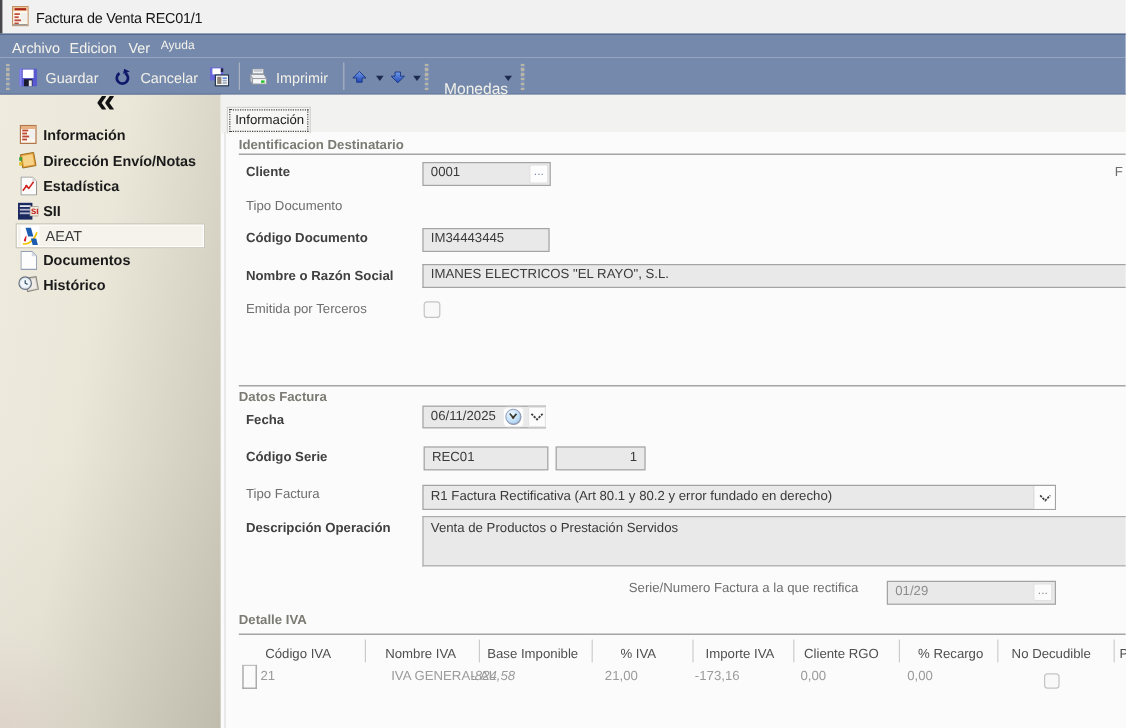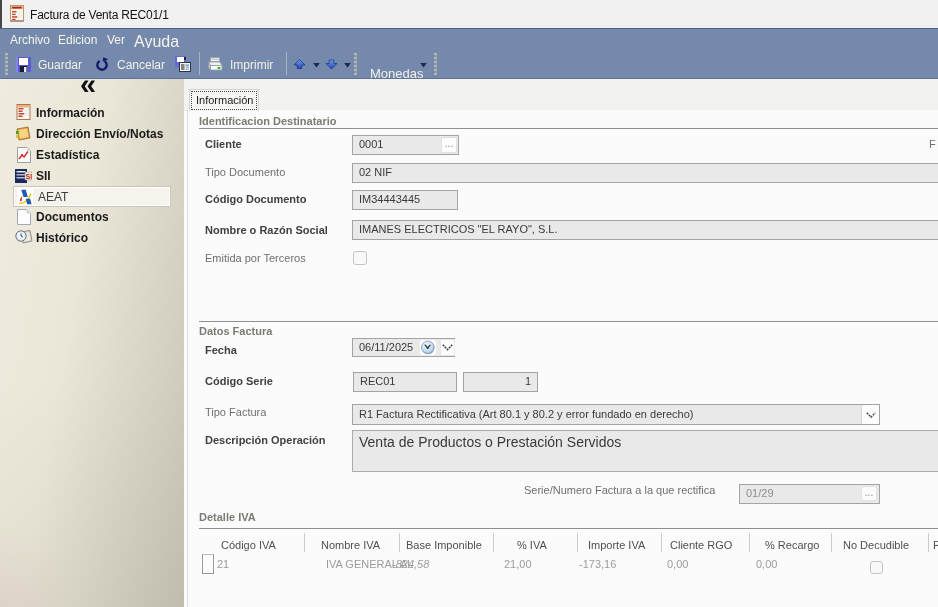--- a/index.html
+++ b/index.html
@@ -28,21 +28,21 @@
   <rect x="2" y="13.8" width="3.6" height="1.4" fill="#bc4a38"></rect>
   <rect x="7.5" y="6" width="5" height="7" fill="#f2f0ec"></rect>
   <rect x="1" y="15" width="12" height="1.2" fill="#9a9a98"></rect>
 </svg>
 <div class="abs" style="left:30px;top:8px;font-size:12px;letter-spacing:-0.2px;color:#141414;">Factura de Venta REC01/1</div>
 
 <div class="abs" style="left:0;top:28px;width:938px;height:20px;background:#7589ac;border-top:1.5px solid #4e6187;"></div>
 <div class="abs" style="left:10px;top:33px;font-size:12px;color:#f5f4ec;">Archivo</div>
     <div class="abs" style="left:58px;top:33px;font-size:12px;color:#f5f4ec;">Edicion</div>
     <div class="abs" style="left:107px;top:33px;font-size:12px;color:#f5f4ec;">Ver</div>
-    <div class="abs" style="left:134px;top:33px;font-size:16px;color:#f5f4ec;">Ayuda</div>
+    <div class="abs" style="left:134px;top:33px;font-size:10px;color:#f5f4ec;">Ayuda</div>
 
 <div class="abs" style="left:0;top:48px;width:938px;height:31px;background:#7589ac;border-bottom:1px solid #5e7296;"></div>
 
 <div class="abs" style="left:5px;top:53px;width:3px;height:22px;background:repeating-linear-gradient(to bottom,rgba(196,189,166,0.85) 0,rgba(196,189,166,0.85) 2px,rgba(255,255,255,0.1) 2px,rgba(255,255,255,0.1) 4px);"></div>
 
 <svg class="abs" style="left:16px;top:57px;" width="15" height="15" viewBox="0 0 15 15">
   <rect x="0" y="0" width="15" height="15" rx="1" fill="#5a5ad0"></rect>
   <rect x="0" y="0" width="2" height="15" fill="#8585ea"></rect>
   <rect x="3" y="1" width="9" height="7" fill="#ffffff"></rect>
   <rect x="4" y="9" width="7" height="6" fill="#1a1a2e"></rect>
@@ -184,21 +184,20 @@
 
 <div class="abs sect" style="left:199px;top:115px;">Identificacion Destinatario</div>
 <div class="abs hline" style="left:199px;top:128px;width:739px;"></div>
 
 <div class="abs lbl-b" style="left:205px;top:138px;">Cliente</div>
 <div class="abs inp" style="left:352px;top:135px;width:107px;height:20px;">0001</div>
 <div class="abs" style="left:441px;top:137px;width:16px;height:16px;background:#fdfdfd;border:1px solid #e0e0e0;border-radius:2px;font-size:10px;color:#7589ac;text-align:center;line-height:12px;">...</div>
 <div class="abs lbl-r" style="left:929px;top:138px;">F</div>
 
 <div class="abs lbl-r" style="left:205px;top:166px;">Tipo Documento</div>
-<div class="abs inp" style="left:352px;top:163px;width:586px;height:20px;border-right:none;">02 NIF</div>
 
 <div class="abs lbl-b" style="left:205px;top:193px;">Código Documento</div>
 <div class="abs inp" style="left:352px;top:190px;width:106px;height:20px;">IM34443445</div>
 
 <div class="abs lbl-b" style="left:205px;top:224px;">Nombre o Razón Social</div>
 <div class="abs inp" style="left:352px;top:220px;width:586px;height:20px;border-right:none;">IMANES ELECTRICOS "EL RAYO", S.L.</div>
 
 <div class="abs lbl-r" style="left:205px;top:252px;">Emitida por Terceros</div>
 <div class="abs cb" style="left:353px;top:251px;width:14px;height:14px;"></div>
 
@@ -231,21 +230,21 @@
 <div class="abs inp" style="left:463px;top:372px;width:75px;height:20px;text-align:right;padding-right:6px;">1</div>
 
 <div class="abs lbl-r" style="left:205px;top:406px;">Tipo Factura</div>
 <div class="abs inp" style="left:352px;top:404px;width:528px;height:21px;line-height:18px;">R1 Factura Rectificativa (Art 80.1 y 80.2 y error fundado en derecho)</div>
 <div class="abs" style="left:861px;top:405px;width:18px;height:19px;background:#fdfdfd;border-left:1px solid #d8d8d8;"></div>
 <svg class="abs" style="left:866px;top:412px;" width="10" height="7" viewBox="0 0 10 7">
       <path d="M0.8 0.8 L5 5.2 L9.2 0.8" fill="none" stroke="#3e3e3e" stroke-width="1.4" stroke-dasharray="2,0.9"></path>
     </svg>
 
 <div class="abs lbl-b" style="left:205px;top:434px;">Descripción Operación</div>
-<div class="abs" style="left:352px;top:430px;width:586px;height:42px;background:#e9e9e9;border:1px solid #ababab;border-right:none;font-size:14px;color:#3a3a3a;padding:3px 0 0 6px;">Venta de Productos o Prestación Servidos</div>
+<div class="abs" style="left:352px;top:430px;width:586px;height:42px;background:#e9e9e9;border:1px solid #ababab;border-right:none;font-size:11px;color:#3a3a3a;padding:3px 0 0 6px;">Venta de Productos o Prestación Servidos</div>
 
 <div class="abs lbl-r" style="left:524px;top:484px;">Serie/Numero Factura a la que rectifica</div>
 <div class="abs inp" style="left:739px;top:484px;width:141px;height:20px;color:#8d8d8d;">01/29</div>
 <div class="abs" style="left:861px;top:486px;width:16px;height:15px;background:#fbfbfb;border:1px solid #e2e2e2;border-radius:2px;font-size:10px;color:#8d8d8d;text-align:center;line-height:11px;">...</div>
 
 <div class="abs sect" style="left:199px;top:511px;">Detalle IVA</div>
 <div class="abs hline" style="left:199px;top:528px;width:739px;"></div>
 
 <div class="abs colsep" style="left:304px;top:533px;height:19px;"></div>
 <div class="abs colsep" style="left:399px;top:533px;height:19px;"></div>

